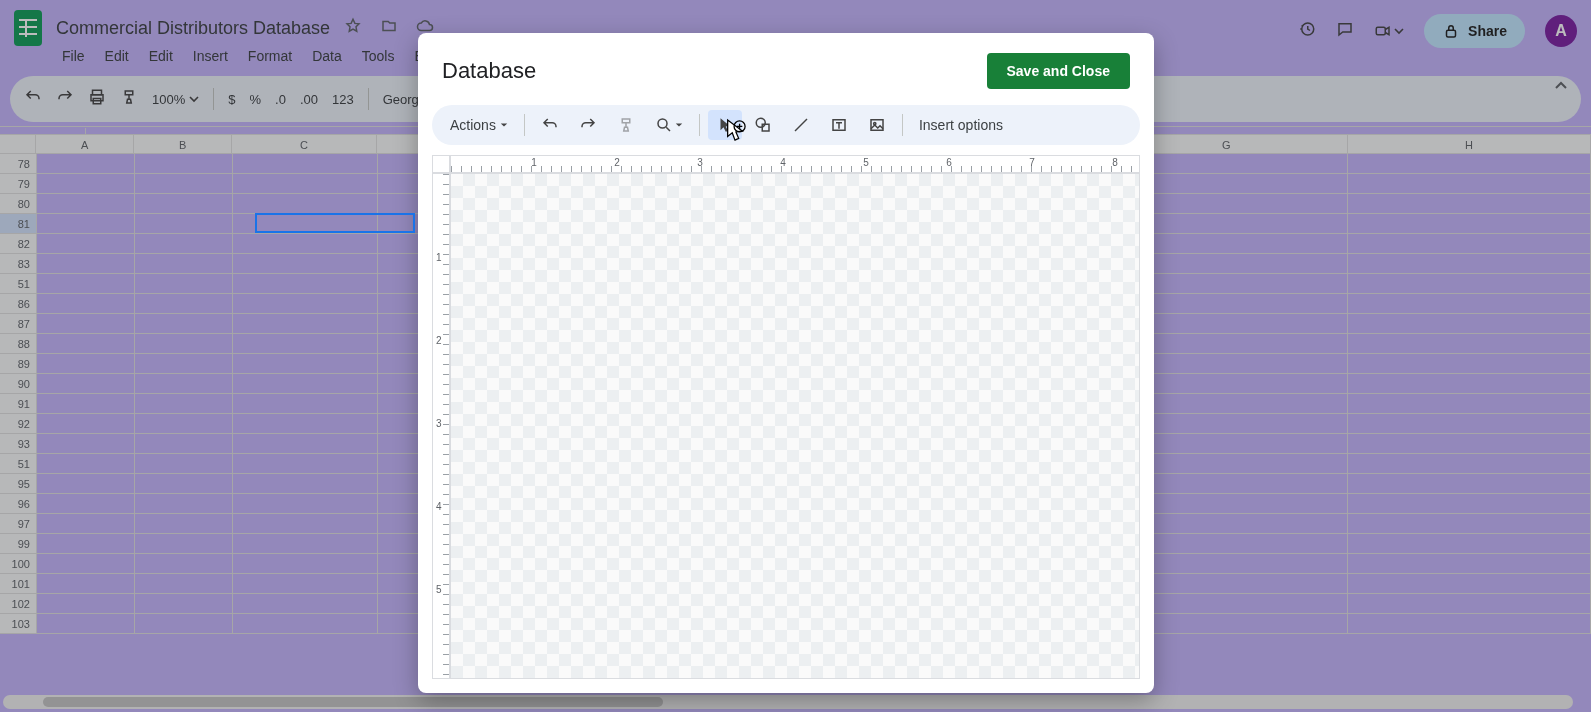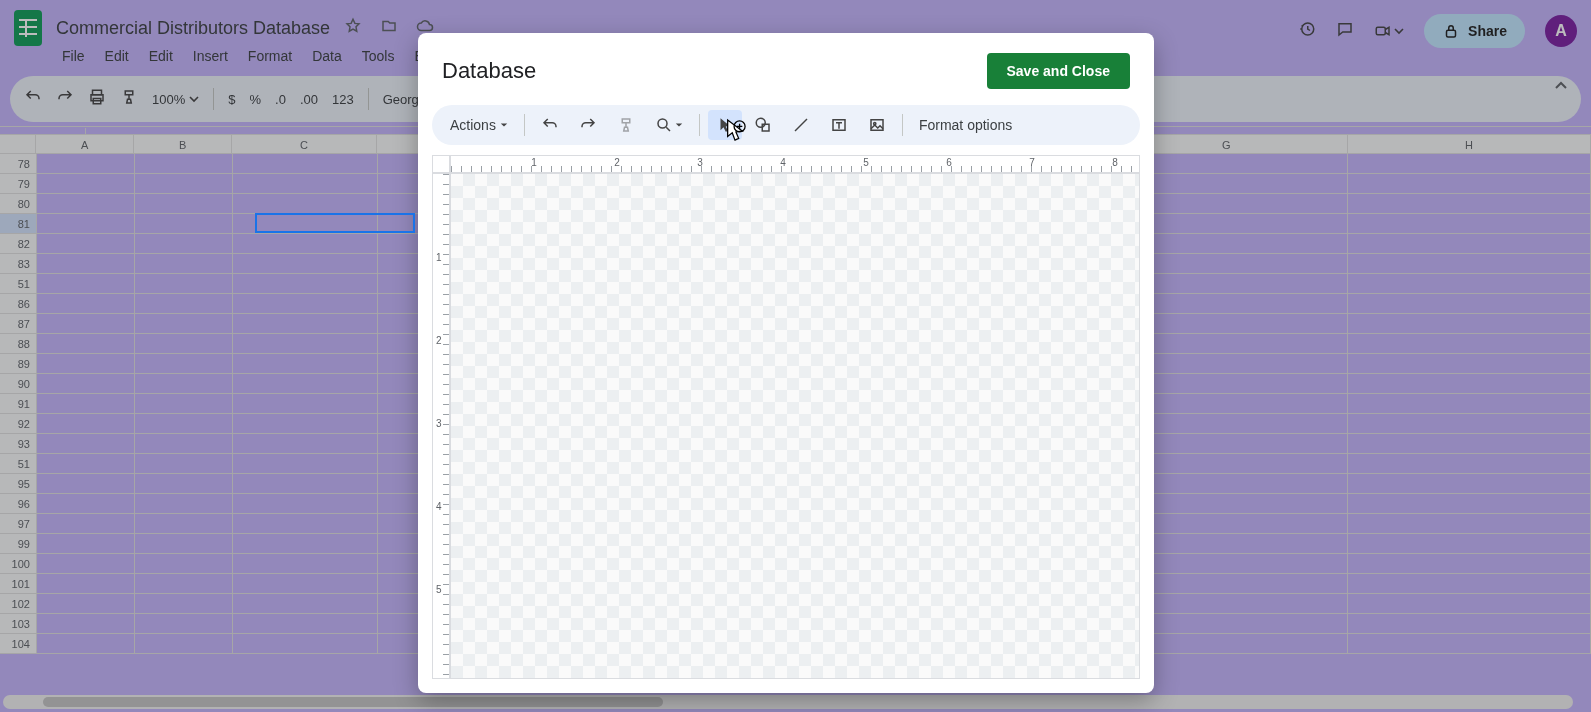--- a/index.html
+++ b/index.html
@@ -489,31 +489,20 @@
           <div class="row-head">103</div>
           <div class="cell" style="width: 108px;"></div>
           <div class="cell" style="width: 108px;"></div>
           <div class="cell" style="width: 160px;"></div>
           <div class="cell" style="width: 268px;"></div>
           <div class="cell" style="width: 268px;"></div>
           <div class="cell" style="width: 268px;"></div>
           <div class="cell" style="width: 268px;"></div>
           <div class="cell" style="width: 268px;"></div>
         </div>
-        <div class="row">
-          <div class="row-head">104</div>
-          <div class="cell" style="width: 108px;"></div>
-          <div class="cell" style="width: 108px;"></div>
-          <div class="cell" style="width: 160px;"></div>
-          <div class="cell" style="width: 268px;"></div>
-          <div class="cell" style="width: 268px;"></div>
-          <div class="cell" style="width: 268px;"></div>
-          <div class="cell" style="width: 268px;"></div>
-          <div class="cell" style="width: 268px;"></div>
-        </div>
       </div>
     <div class="sel-cell" id="sel-cell" style="left: 255px; top: 79px; width: 160px; height: 20px;"></div>
   </div>
 
   <div class="hscroll">
     <div class="hscroll-thumb"></div>
   </div>
 </div>
 
 <div class="scrim"></div>
@@ -580,21 +569,21 @@
         </svg>
       </div>
     <div class="dlg-tb-item">
       <svg class="icon-svg" viewBox="0 0 24 24" fill="none" stroke="#444" stroke-width="2">
         <rect x="4" y="5" width="16" height="14"></rect>
           <circle cx="9" cy="10" r="1.5"></circle>
         <path d="M4 17l5-5 4 4 3-3 4 4"></path>
         </svg>
       </div>
     <div class="dlg-tb-sep"></div>
-    <div class="dlg-tb-item">Format options</div>
+    <div class="dlg-tb-item">Insert options</div>
   </div>
 
   <div class="canvas-wrap">
     <div class="ruler-corner"></div>
     <div class="ruler-h" id="ruler-h">
       <div class="ruler-ticks-h"></div>
         <span class="ruler-tick-num-h" style="left: 83px;">1</span>
         <span class="ruler-tick-num-h" style="left: 166px;">2</span>
         <span class="ruler-tick-num-h" style="left: 249px;">3</span>
         <span class="ruler-tick-num-h" style="left: 332px;">4</span>

